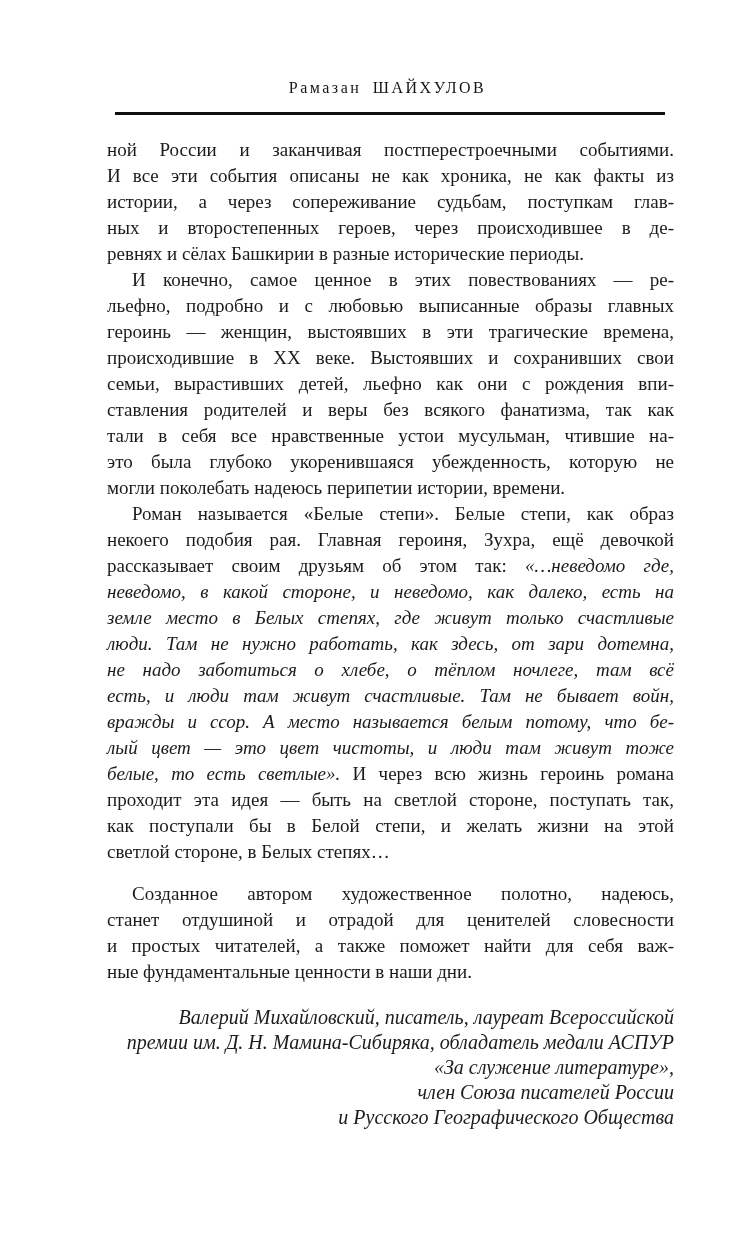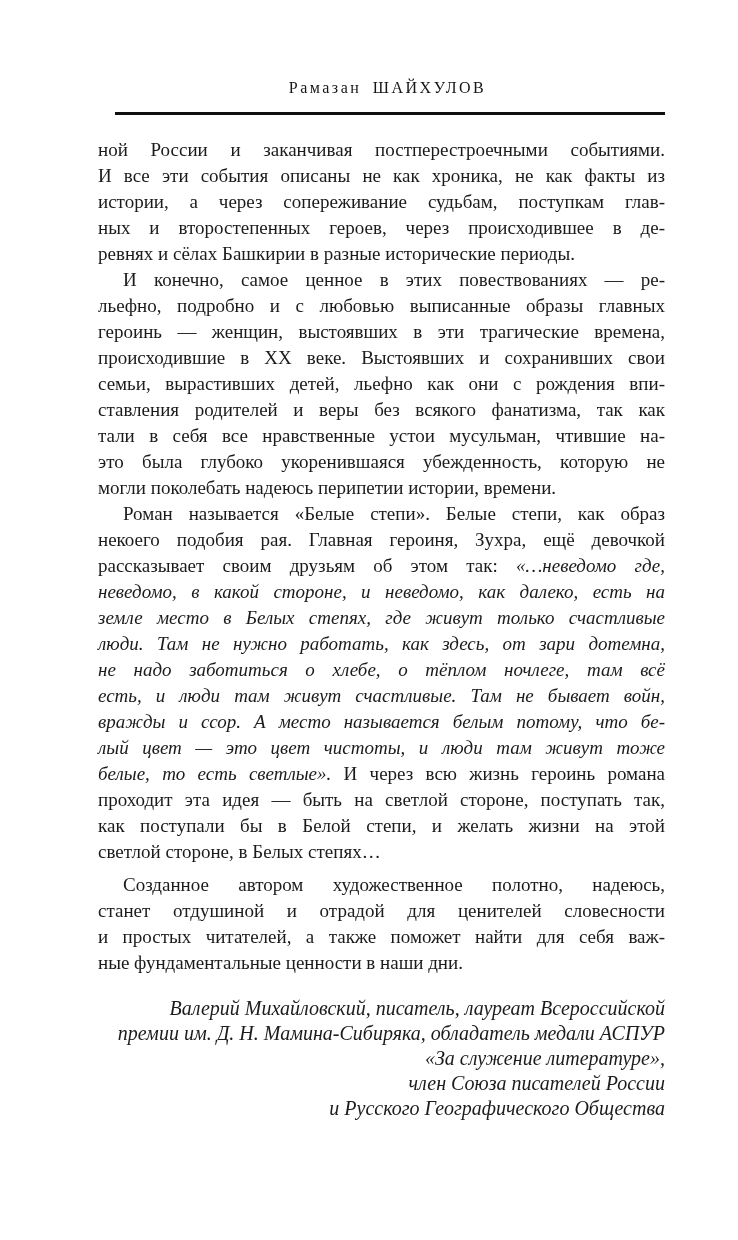--- a/index.html
+++ b/index.html
@@ -31,28 +31,28 @@
   .header-rule {
     position: absolute;
     left: 115px;
     top: 112px;
     width: 550px;
     height: 3px;
     background: #0f0f0f;
   }
   .body-text {
     position: absolute;
-    left: 98px;
+    left: 107px;
     top: 137px;
     width: 567px;
     font-size: 19px;
     line-height: 26px;
   }
   .para { margin: 0; }
-  .para.gap { margin-top: 7px; }
+  .para.gap { margin-top: 16px; }
   .line {
     text-align: justify;
     text-align-last: justify;
   }
   .line.plast {
     text-align-last: left;
   }
   .para.indent .line.pfirst { text-indent: 25px; }
   .line em { font-style: italic; }
   .signature {

